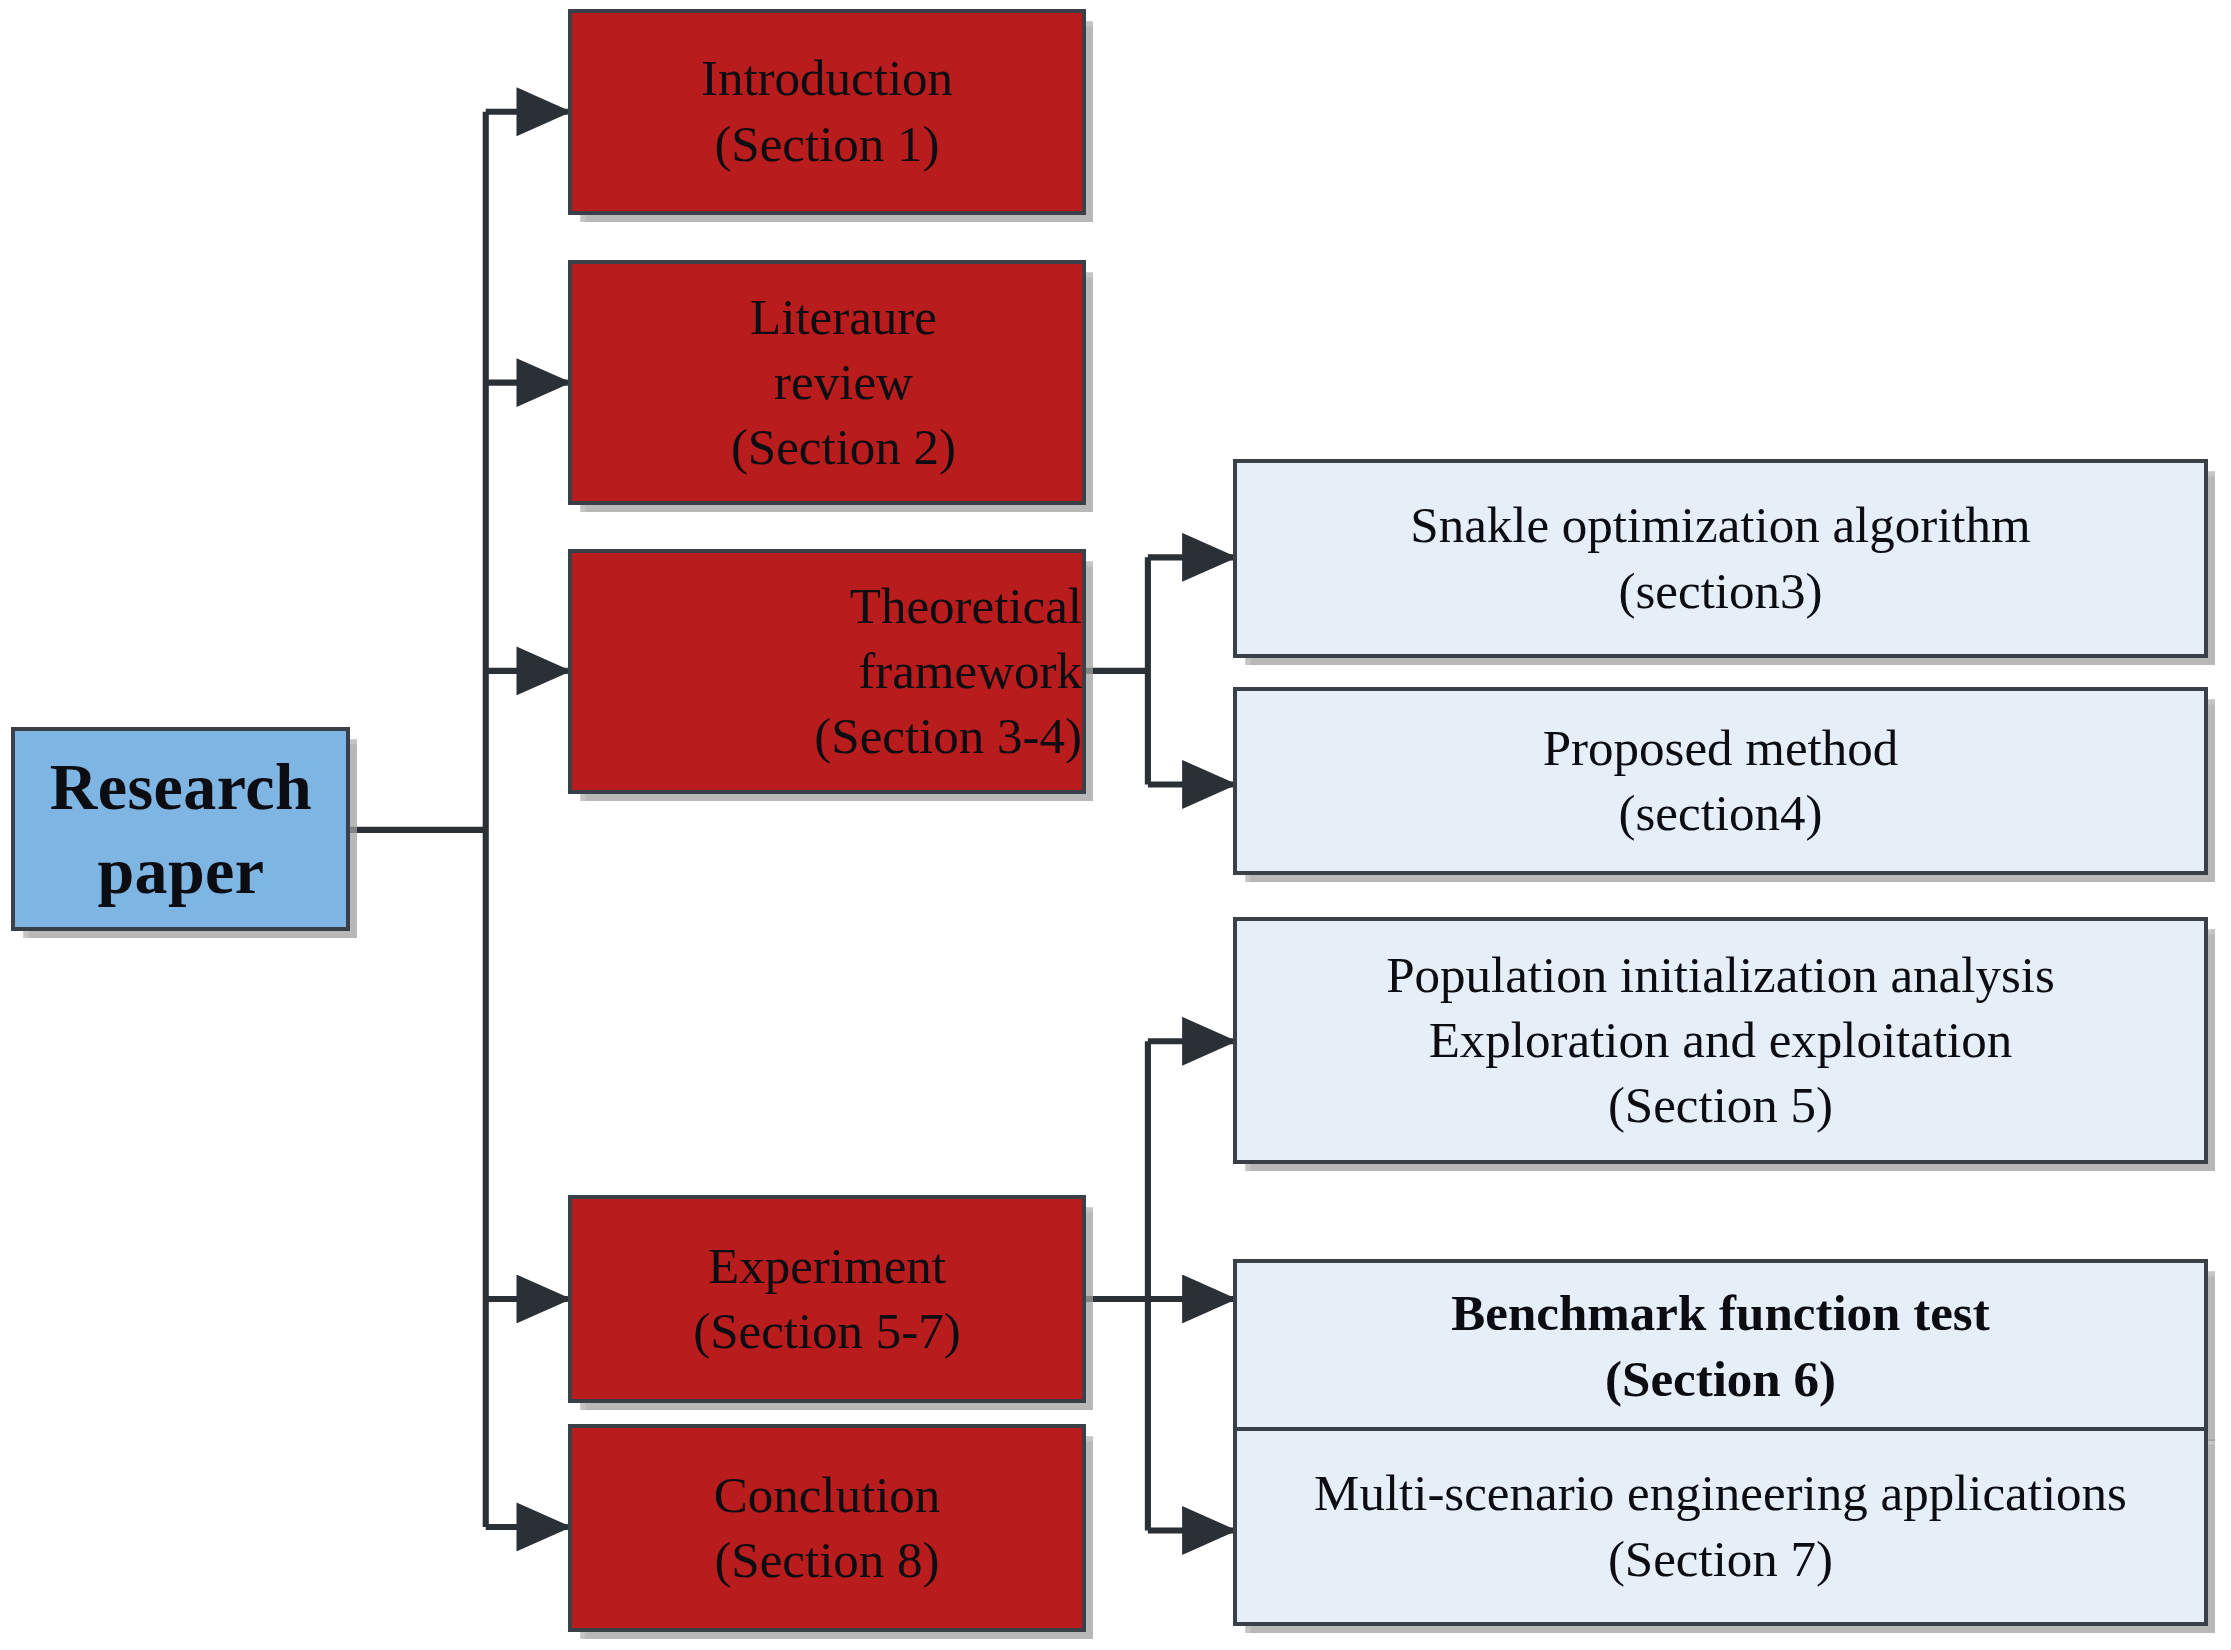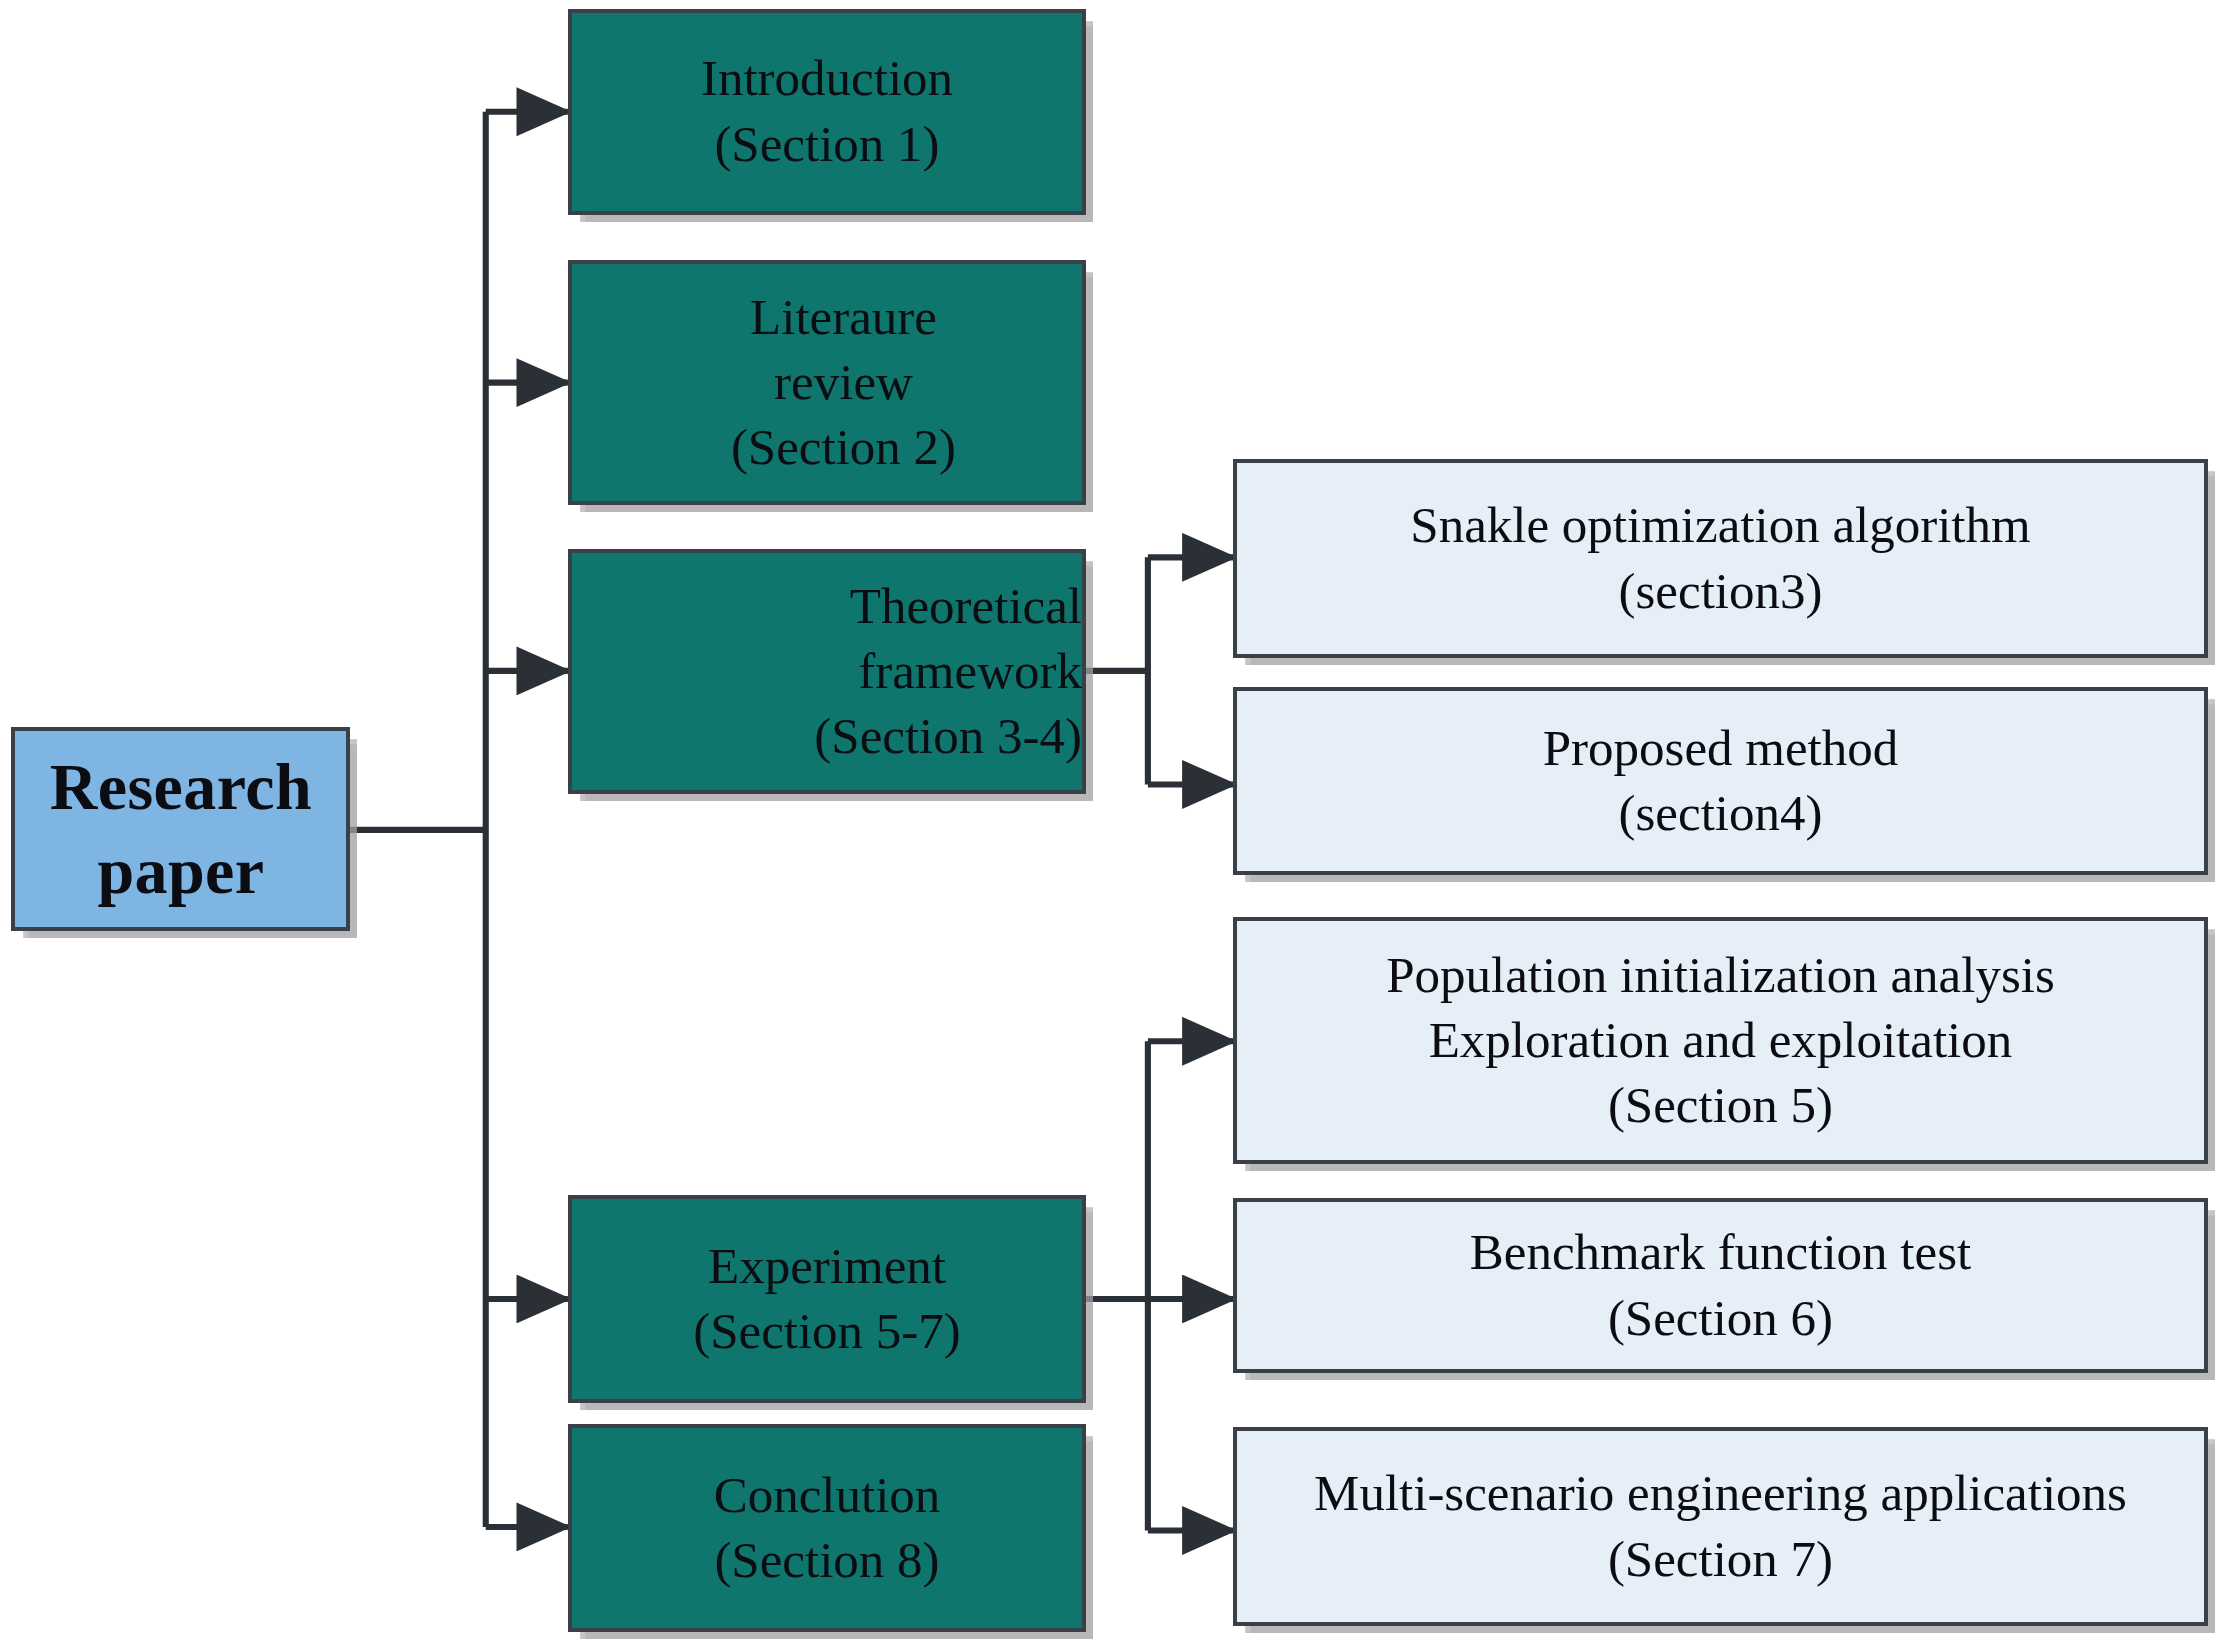--- a/index.html
+++ b/index.html
@@ -41,21 +41,21 @@
 
   
   .node.root {
     background: #7fb5e2;
     font-weight: bold;
     font-size: 66px;
     letter-spacing: 0.4px;
   }
   
   .node.lvl1 {
-    background: #0f766e;
+    background: #b91c1c;
     font-size: 51px;
   }
   
   .node.lvl2 {
     background: #e6eef8;
     font-size: 51px;
   }
 </style>
 </head>
 <body>
@@ -134,21 +134,21 @@
     <span class="ln">Proposed method</span>
     <span class="ln">(section4)</span>
   </div>
 
   <div class="node lvl2" style="left:1233px; top:917px; width:975px; height:247px;">
     <span class="ln">Population initialization analysis</span>
     <span class="ln">Exploration and exploitation</span>
     <span class="ln">(Section 5)</span>
   </div>
 
-  <div class="node lvl2" style="left:1233px; top:1198px; width:975px; height:175px;">
+  <div class="node lvl2" style="left:1233px; top:1259px; width:975px; height:175px;font-weight:bold;">
     <span class="ln">Benchmark function test</span>
     <span class="ln">(Section 6)</span>
   </div>
 
   <div class="node lvl2" style="left:1233px; top:1427px; width:975px; height:199px;">
     <span class="ln">Multi-scenario engineering applications</span>
     <span class="ln">(Section 7)</span>
   </div>
 
 </div>

